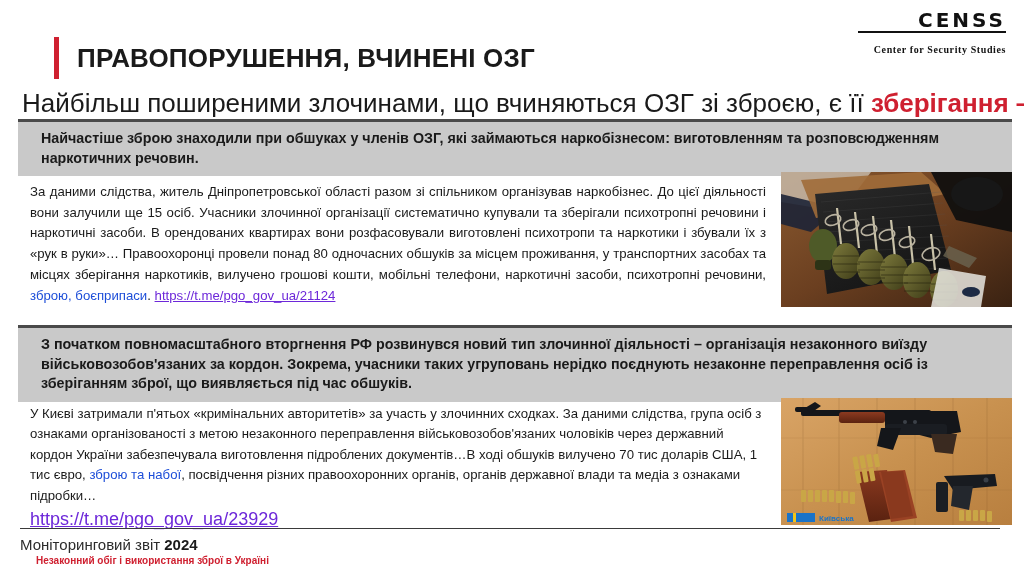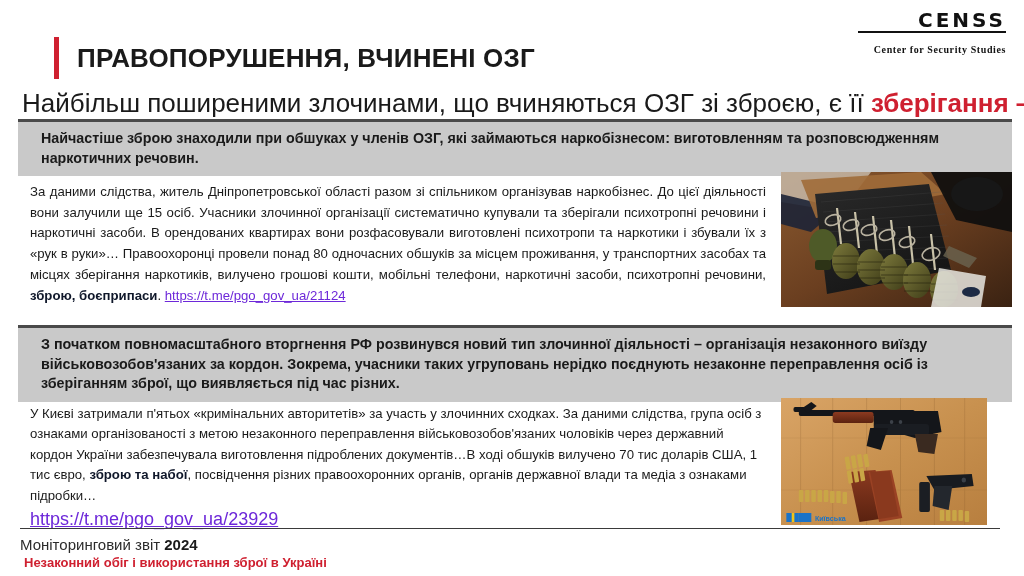--- a/index.html
+++ b/index.html
@@ -113,22 +113,22 @@
     left: 30px;
     width: 736px;
     font-size: 13.2px;
     line-height: 1.57;
     color: #1a1a1a;
     text-align: justify;
   }
   #para-1 { top: 182px; }
   #para-2 { top: 404px; text-align: left; line-height: 1.55; }
   .para .hl {
-    color: #0f172a;
-    font-weight: 700;
+    color: #1d4ed8;
+    font-weight: 400;
   }
   .para .link {
     color: #6d28d9;
     text-decoration: underline;
     word-break: break-all;
   }
   #para-2 .link { font-size: 18px; }
 
   
   .photo {
@@ -138,21 +138,21 @@
   }
   #photo-1 {
     left: 781px;
     top: 172px;
     width: 231px;
     height: 135px;
   }
   #photo-2 {
     left: 781px;
     top: 398px;
-    width: 206px;
+    width: 231px;
     height: 127px;
   }
   .photo svg { display: block; width: 100%; height: 100%; }
 
   
   .footer-rule {
     position: absolute;
     left: 20px;
     top: 528px;
     width: 980px;
@@ -162,23 +162,23 @@
   .footer-line1 {
     position: absolute;
     left: 20px;
     top: 536px;
     font-size: 15px;
     color: #2b2b2b;
   }
   .footer-line1 b { font-weight: 700; color: #1a1a1a; }
   .footer-line2 {
     position: absolute;
-    left: 24px;
+    left: 36px;
     top: 555px;
-    font-size: 13px;
+    font-size: 10px;
     font-weight: 700;
     color: #cf2030;
   }
 </style>
 </head>
 <body>
 
 <div class="logo">
   <span class="logo-word">CENSS</span>
   <span class="logo-rule"></span>
@@ -265,21 +265,21 @@
       <path d="M100 95 H127 M100 103 H127 M100 111 H127"></path>
       <path d="M123 103 H150 M123 111 H150 M123 119 H150"></path>
       <path d="M150 112 H177 M150 120 H177 M150 128 H177"></path>
     </g>
     <path d="M158 96 L205 104 L200 135 L150 135 Z" fill="#e8e6e0" opacity="0.85"></path>
     <ellipse cx="190" cy="120" rx="9" ry="5" fill="#1c2a44"></ellipse>
     <path d="M168 74 L196 86 L188 96 L162 84 Z" fill="#6a6450" opacity="0.8"></path>
   </svg>
 </div>
 
-<div class="band" id="band-2">З початком повномасштабного вторгнення РФ розвинувся новий тип злочинної діяльності – організація незаконного виїзду військовозобов'язаних за кордон. Зокрема, учасники таких угруповань нерідко поєднують незаконне переправлення осіб із зберіганням зброї, що виявляється під час різних.</div>
+<div class="band" id="band-2">З початком повномасштабного вторгнення РФ розвинувся новий тип злочинної діяльності – організація незаконного виїзду військовозобов'язаних за кордон. Зокрема, учасники таких угруповань нерідко поєднують незаконне переправлення осіб із зберіганням зброї, що виявляється під час обшуків.</div>
 
 <div class="para" id="para-2">
   <span>У Києві затримали п'ятьох «кримінальних авторитетів» за участь у злочинних сходках. За даними слідства, група осіб з ознаками організованості з метою незаконного переправлення військовозобов'язаних чоловіків через державний кордон України забезпечувала виготовлення підроблених документів…В ході обшуків вилучено 70 тис доларів США, 1 тис євро, </span><span class="hl">зброю та набої</span><span>, посвідчення різних правоохоронних органів, органів державної влади та медіа з ознаками підробки… </span><br><a class="link" href="#">https://t.me/pgo_gov_ua/23929</a>
 </div>
 
 <div class="photo" id="photo-2">
   <svg viewBox="0 0 231 127" preserveAspectRatio="none">
     <defs>
       <linearGradient id="floorG" x1="0" y1="0" x2="1" y2="1">
         <stop offset="0" stop-color="#d9a466"></stop>

